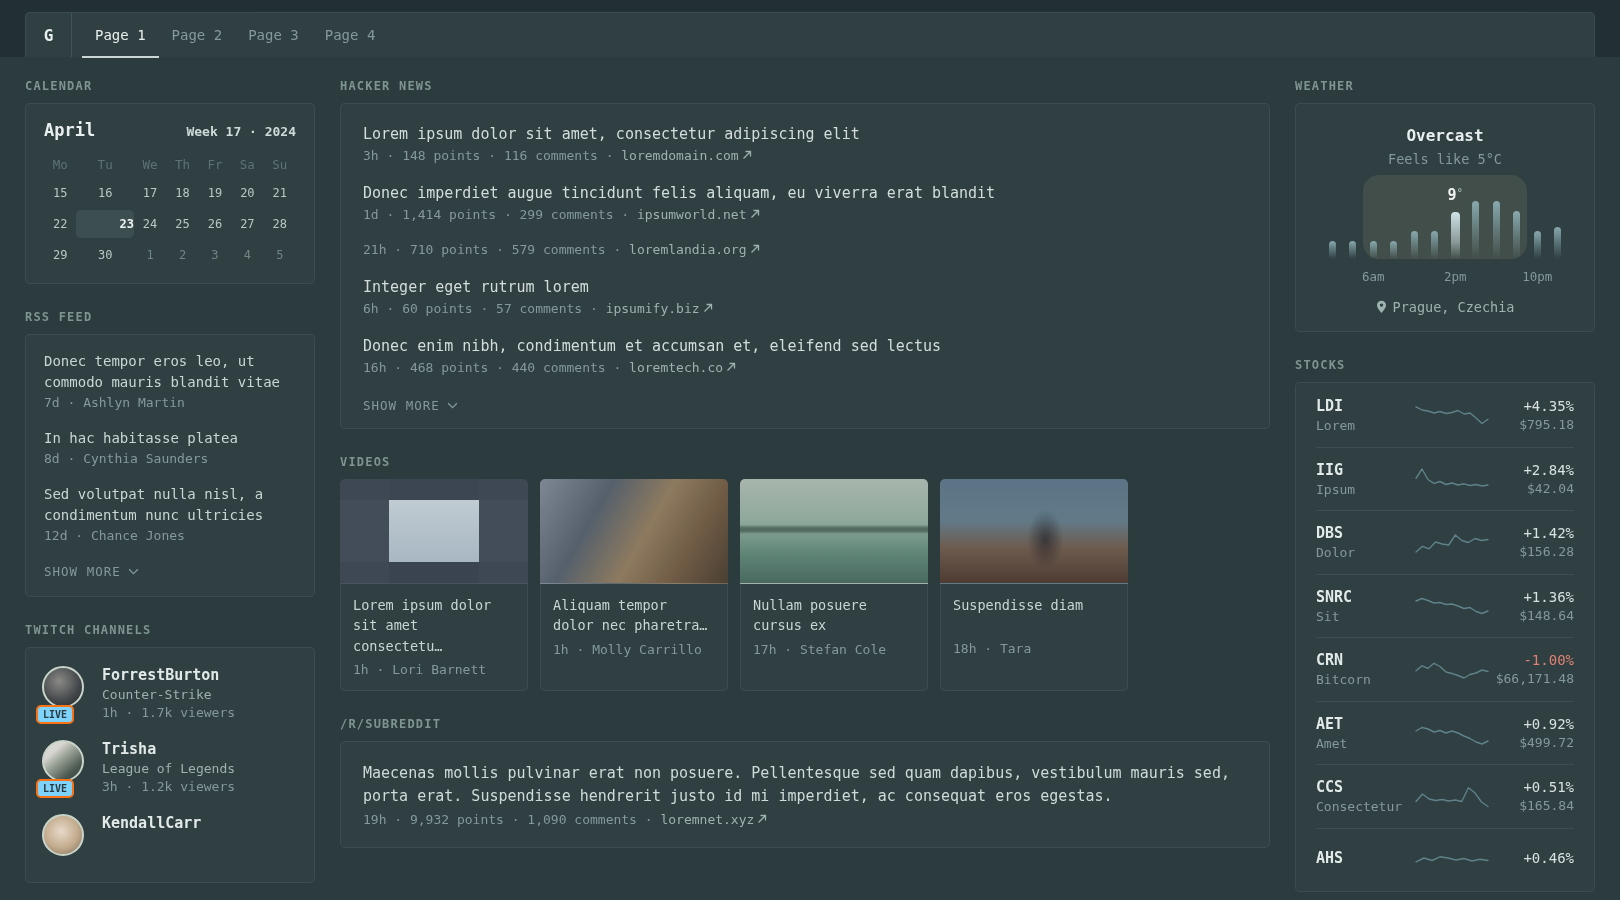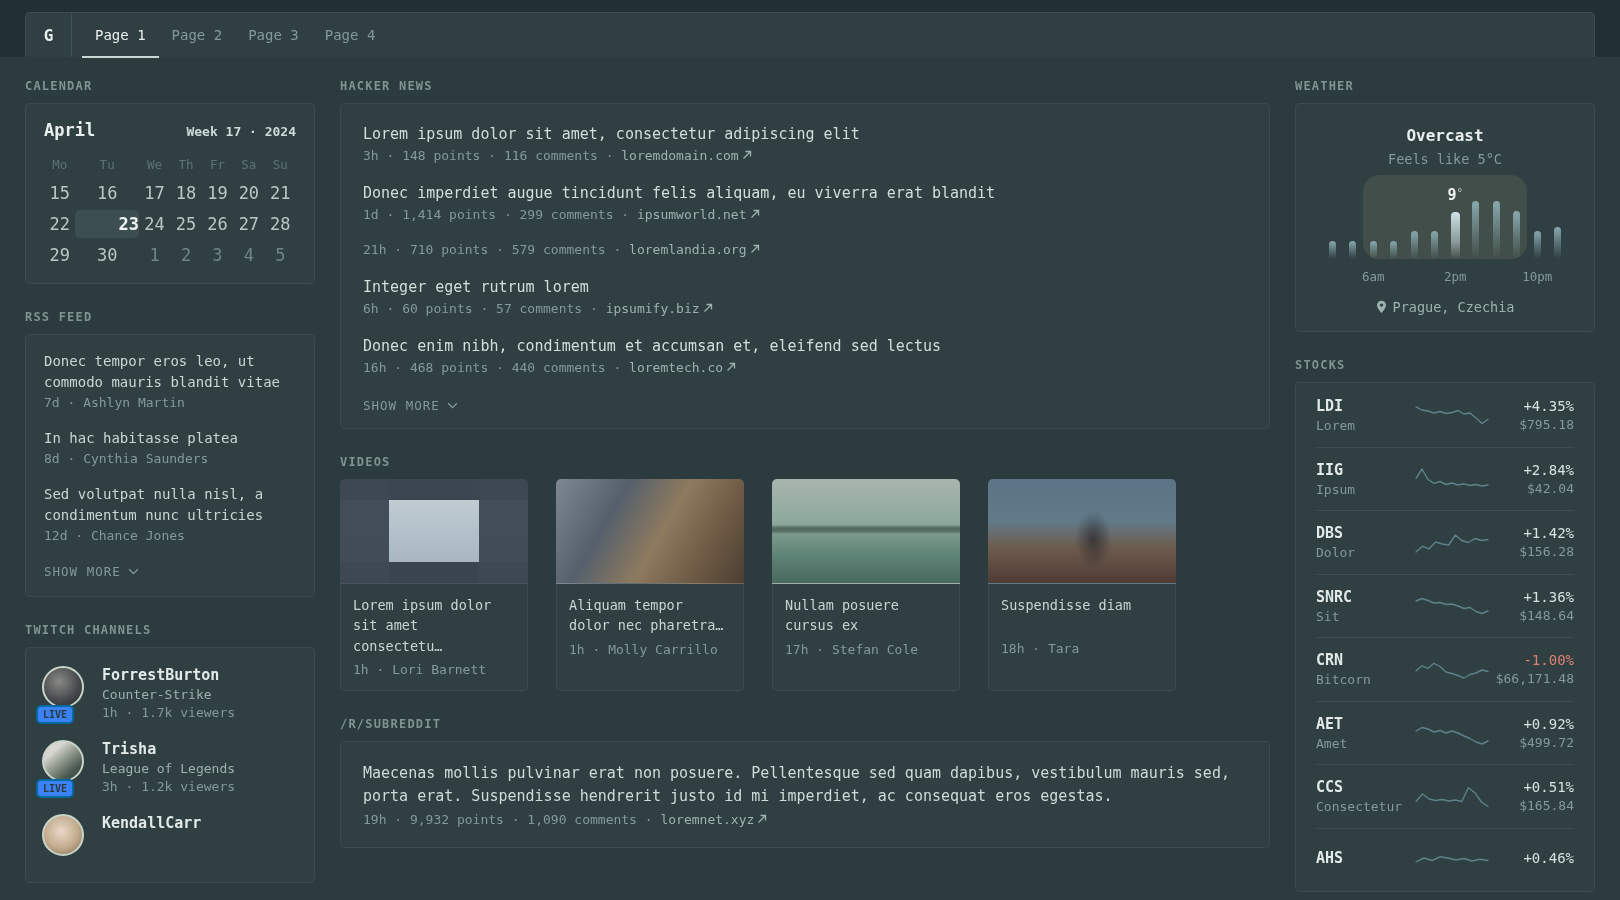--- a/index.html
+++ b/index.html
@@ -38,21 +38,21 @@
   .card {
     background:#2f3f42; border:1px solid rgba(129,156,158,0.16); border-radius:5px;
   }
 
   
   .cal-card { padding:16px 18px 14px; }
   .cal-head { display:flex; justify-content:space-between; align-items:baseline; }
   .cal-month { font-size:17px; font-weight:bold; color:#e9efee; }
   .cal-week { font-size:13px; color:#cfdbd8; font-weight:bold; }
   .cal-grid { display:grid; grid-template-columns:repeat(7,1fr); row-gap:3px; margin-top:14px; }
-  .cal-cell { text-align:center; height:28px; line-height:28px; font-size:17px; }
+  .cal-cell { text-align:center; height:28px; line-height:28px; font-size:12px; }
   .cal-wd { color:#5c7375; font-size:12.5px; height:22px; line-height:22px; }
   .cal-day { color:#b9c8c6; border-radius:5px; cursor:pointer; }
   .cal-day.sel { background:#3d4e51; color:#eef3f2; font-weight:bold;padding-left:43px; }
   .cal-day.out { color:#6f8685; }
 
   
   .pad-card { padding:16px 18px; }
   .feed-item { margin-bottom:18px; }
   .feed-item:last-of-type { margin-bottom:12px; }
   .feed-title { font-size:14px; line-height:1.5; color:#c9d6d3; cursor:pointer; }
@@ -65,37 +65,37 @@
 
   
   .tw-card { padding:18px 16px 6px; }
   .tw-row { display:flex; gap:16px; margin-bottom:20px; cursor:pointer; }
   .tw-avatar-wrap { position:relative; width:44px; flex:none; }
   .tw-avatar { width:42px; height:42px; border-radius:50%; border:2px solid #c8d4c9; }
   .av-1 { background:radial-gradient(circle at 40% 35%, #8a8a86, #43464a 60%, #1f2527); }
   .av-2 { background:linear-gradient(140deg, #d8d6d0 25%, #9aa296 45%, #4d5a52 75%, #313d38); }
   .av-3 { background:radial-gradient(circle at 45% 40%, #e8d9c8, #c2ab8d 55%, #7a6a55); }
   .live-badge {
-    position:absolute; left:-6px; bottom:-4px; background:#3b82f6; color:#2b393c;
-    font-size:10px; font-weight:bold; padding:2px 5px; border-radius:5px; border:2px solid #0369a1;
+    position:absolute; left:-6px; bottom:-4px; background:#7dd3fc; color:#2b393c;
+    font-size:10px; font-weight:bold; padding:2px 5px; border-radius:5px; border:2px solid #f97316;
   }
   .tw-name { font-size:15px; font-weight:bold; color:#e2eae8; }
   .tw-game { font-size:13px; color:#9db1af; margin-top:3px; }
   .tw-meta { font-size:13px; color:#84999a; margin-top:3px; }
 
   
   .hn-card { padding:20px 22px 14px; }
   .hn-item { margin-bottom:20px; }
   .hn-title { font-size:15px; color:#d3dedb; cursor:pointer; line-height:1.4; }
   .hn-meta { font-size:13px; color:#84999a; margin-top:3px; }
   .hn-domain { color:#9db3b0; cursor:pointer; }
   .ext { width:10px; height:10px; display:inline-block; margin-left:3px; }
 
   
-  .videos-row { display:flex; gap:28px; overflow:hidden; }
+  .videos-row { display:flex; gap:12px; overflow:hidden; }
   .video-card { flex:0 0 188px; cursor:pointer; display:flex; flex-direction:column; }
   .vimg { height:105px; border-radius:5px 5px 0 0; border-bottom:1px solid rgba(129,156,158,0.16); }
   .vimg-1 { background:
       linear-gradient(90deg, rgba(62,72,84,0.96) 0 26%, rgba(62,72,84,0) 26% 74%, rgba(62,72,84,0.96) 74%),
       linear-gradient(180deg, rgba(54,64,76,0.96) 0 20%, rgba(54,64,76,0) 20% 80%, rgba(54,64,76,0.96) 80%),
       linear-gradient(180deg,#c9d2d8,#9fb0bc); }
   .vimg-2 { background:linear-gradient(120deg,#7d8894 0%,#55606c 30%,#8d7a5f 55%,#6e5a44 78%,#4a3f33 100%); }
   .vimg-3 { background:
       radial-gradient(ellipse 60px 22px at 42% 72%, rgba(215,228,222,0.55), rgba(215,228,222,0) 70%),
       linear-gradient(180deg,#75786d 0%,#9a9484 38%,#5c635e 46%,#3c5a57 52%,#2e4a48 100%); }

